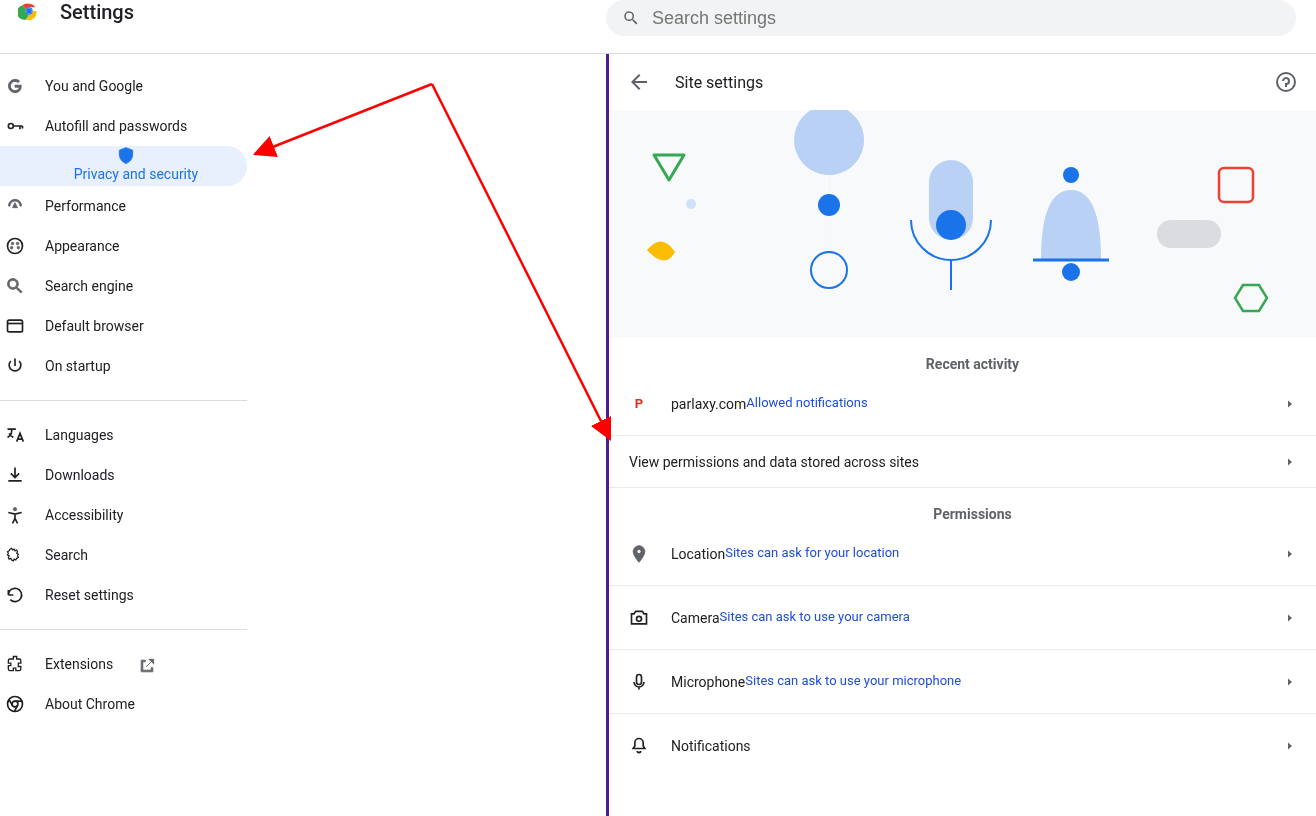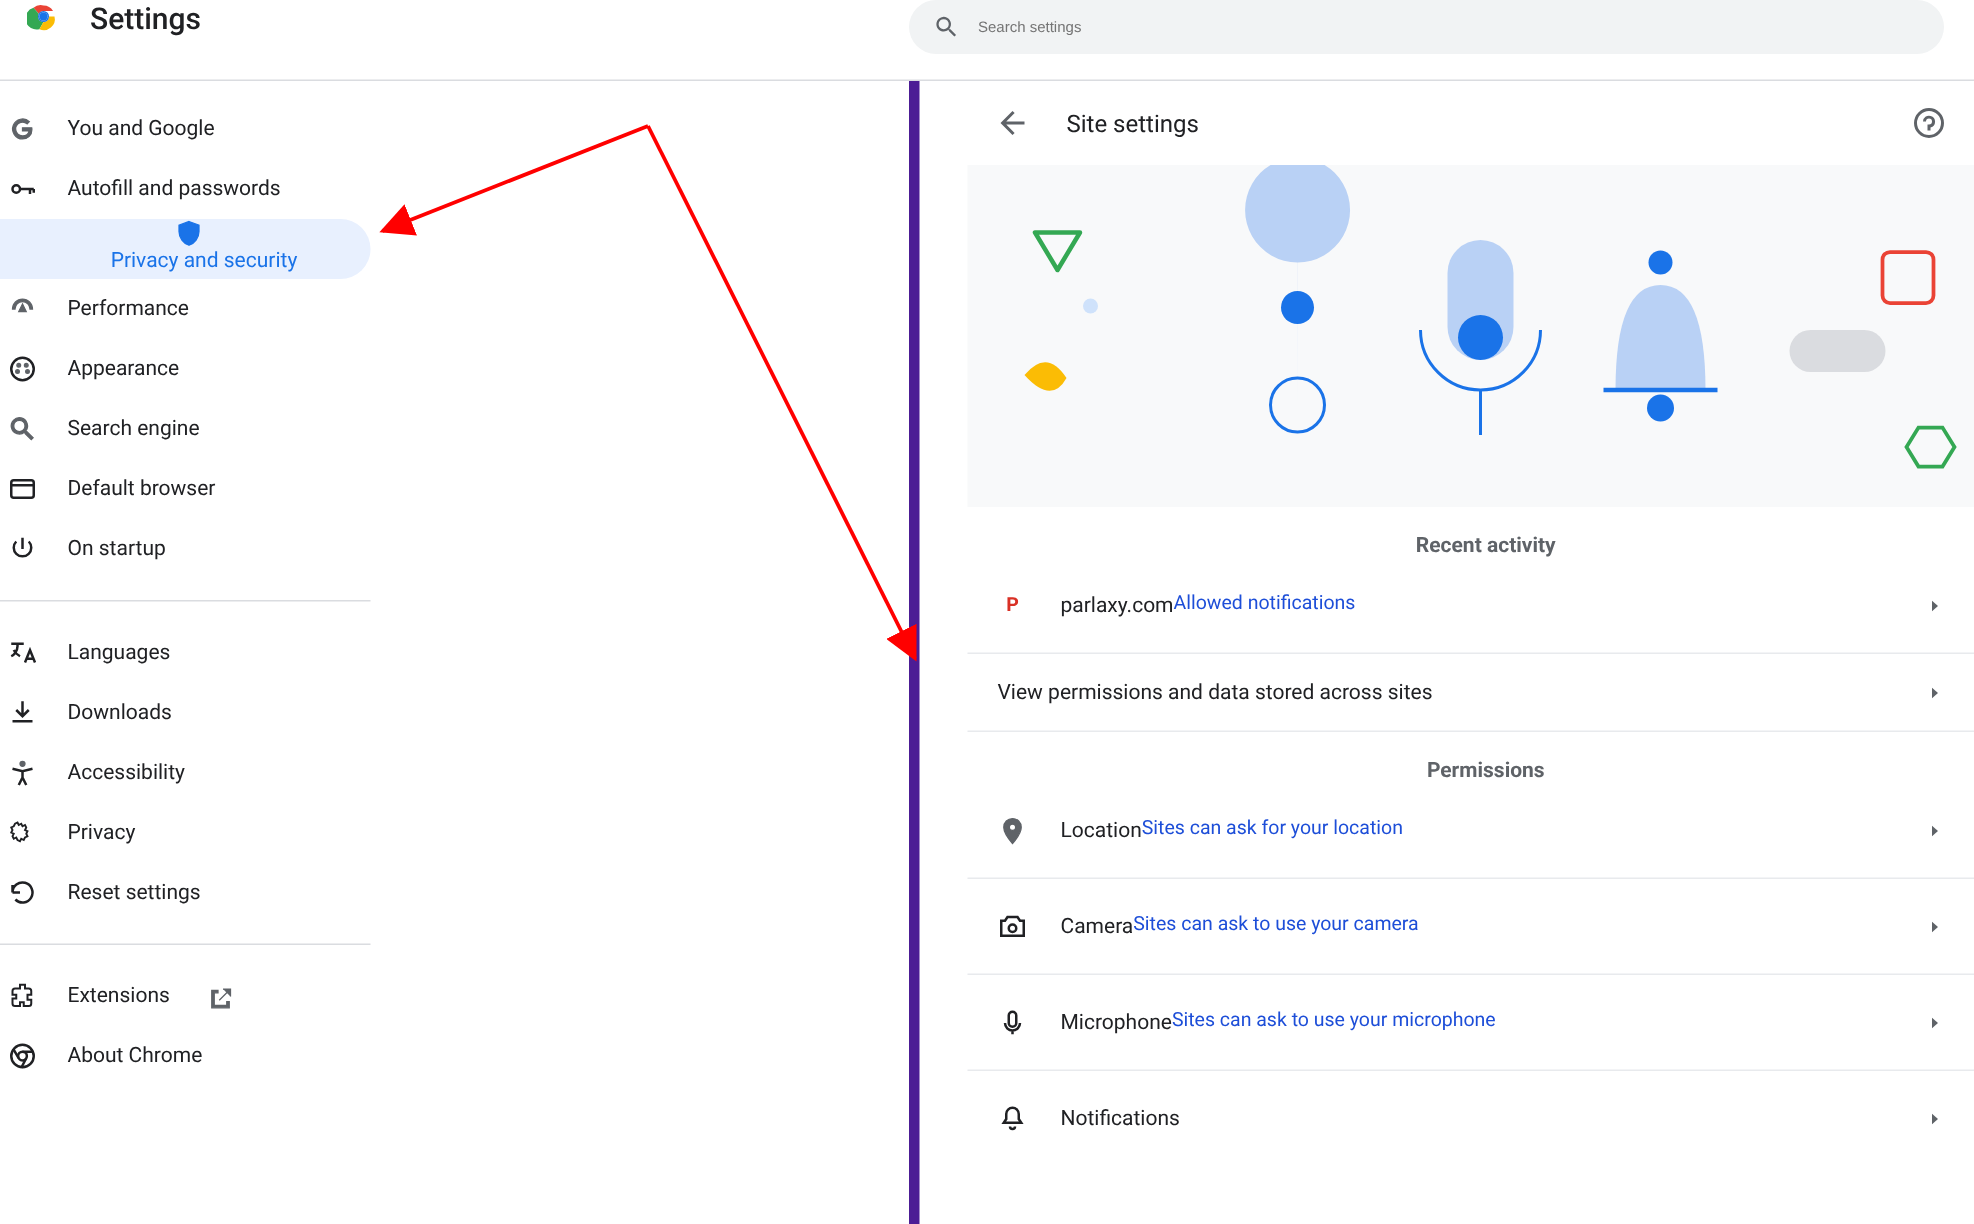--- a/index.html
+++ b/index.html
@@ -7,39 +7,39 @@
   .app { width:1316px; height:816px; position:relative; overflow:hidden; }
 
   
   .header { height:54px; display:flex; align-items:flex-start; border-bottom:1px solid #dadce0; }
   .chrome-logo { width:22px; height:22px; margin-left:18px; }
   .app-title { font-size:20px; font-weight:500; margin-left:20px; }
   .search-wrap { margin-left:auto; margin-right:20px; }
   .search-box { width:690px; height:36px; background:#f1f3f4; border-radius:18px;
     display:flex; align-items:center; padding:0 16px; color:#5f6368; }
   .search-box svg { width:18px; height:18px; fill:#5f6368; flex-shrink:0; }
-  .search-input { border:none; background:transparent; outline:none; font-size:10px;
+  .search-input { border:none; background:transparent; outline:none; font-size:18px;
     margin-left:10px; width:100%; color:#202124; }
 
   
   .body { display:flex; height:calc(816px - 54px); position:relative; }
 
   
   .sidebar { width:247px; padding-top:12px; }
   .nav-item { height:40px; display:flex; align-items:center; padding-left:5px;
     font-size:14px; cursor:pointer; border-top-right-radius:20px; border-bottom-right-radius:20px; }
   .nav-item .nav-icon { width:20px; height:20px; fill:#5f6368; flex-shrink:0; }
   .nav-item .nav-label { margin-left:20px; }
   .nav-item.selected { background:#e8f0fe; color:#1a73e8;flex-direction:column; }
   .nav-item.selected .nav-icon { fill:#1a73e8; }
   .sidebar .divider { height:1px; background:#dadce0; margin:14px 0; }
   .ext-icon { width:16px; height:16px; fill:#5f6368; margin-left:24px; }
 
   
-  .main { flex:1; position:relative; border-left:7px solid #4c1d95; margin-left:359px;padding-left:32px; }
+  .main { flex:1; position:relative; border-left:3px solid #4c1d95; margin-left:359px; }
   .content-header { height:56px; display:flex; align-items:center; padding:0 18px; }
   .back-btn { width:24px; height:24px; fill:#5f6368; cursor:pointer; }
   .content-title { font-size:16px; font-weight:400; margin-left:24px; color:#202124; }
   .help-btn { margin-left:auto; width:24px; height:24px; fill:#5f6368; cursor:pointer; }
 
   .hero { height:228px; background:#f8f9fa; position:relative; margin:0; }
   .hero svg { position:absolute; top:0; left:0; }
 
   .section-label { font-size:14px; font-weight:700; color:#5f6368; padding:18px 0 0 20px;text-align:center; }
   .row { display:flex; align-items:center; min-height:64px; padding:10px 20px;
@@ -161,21 +161,21 @@
           <span class="nav-icon"><svg class="" viewBox="0 0 24 24" style="width: 20px; height: 20px; fill: rgb(95, 99, 104); stroke: rgb(95, 99, 104);">
               <circle cx="12" cy="5" r="2"></circle>
               <path d="M4 9l8 2 8-2M12 11v5M9 22l3-6 3 6" fill="none" stroke="currentColor" stroke-width="2"></path>
             </svg></span>
           <span class="nav-label">Accessibility</span>
         </div>
         <div class="nav-item">
           <span class="nav-icon"><svg class="" viewBox="0 0 24 24" style="width: 20px; height: 20px; fill: rgb(95, 99, 104); stroke: rgb(95, 99, 104);">
               <path d="M8 4l1 2 2-1 1 2 2-1 1 2-1 2 2 1-1 2 1 2-2 1-1 2-2-1-1 2-2-1-1-2-2 1-1-2 1-2-2-1 1-2-1-2 2-1 1-2z" fill="none" stroke="currentColor" stroke-width="1.5"></path>
             </svg></span>
-          <span class="nav-label">Privacy</span>
+          <span class="nav-label">Search</span>
         </div>
         <div class="nav-item">
           <span class="nav-icon"><svg class="" viewBox="0 0 24 24" style="width: 20px; height: 20px; fill: rgb(95, 99, 104); stroke: rgb(95, 99, 104);">
               <path d="M4 12a8 8 0 1 1 2.3 5.6M4 12V6M4 12h6" fill="none" stroke="currentColor" stroke-width="2"></path>
             </svg></span>
           <span class="nav-label">Reset settings</span>
         </div>
         <div class="divider"></div>
         <div class="nav-item">
           <span class="nav-icon"><svg class="" viewBox="0 0 24 24" style="width: 20px; height: 20px; fill: rgb(95, 99, 104); stroke: rgb(95, 99, 104);">

